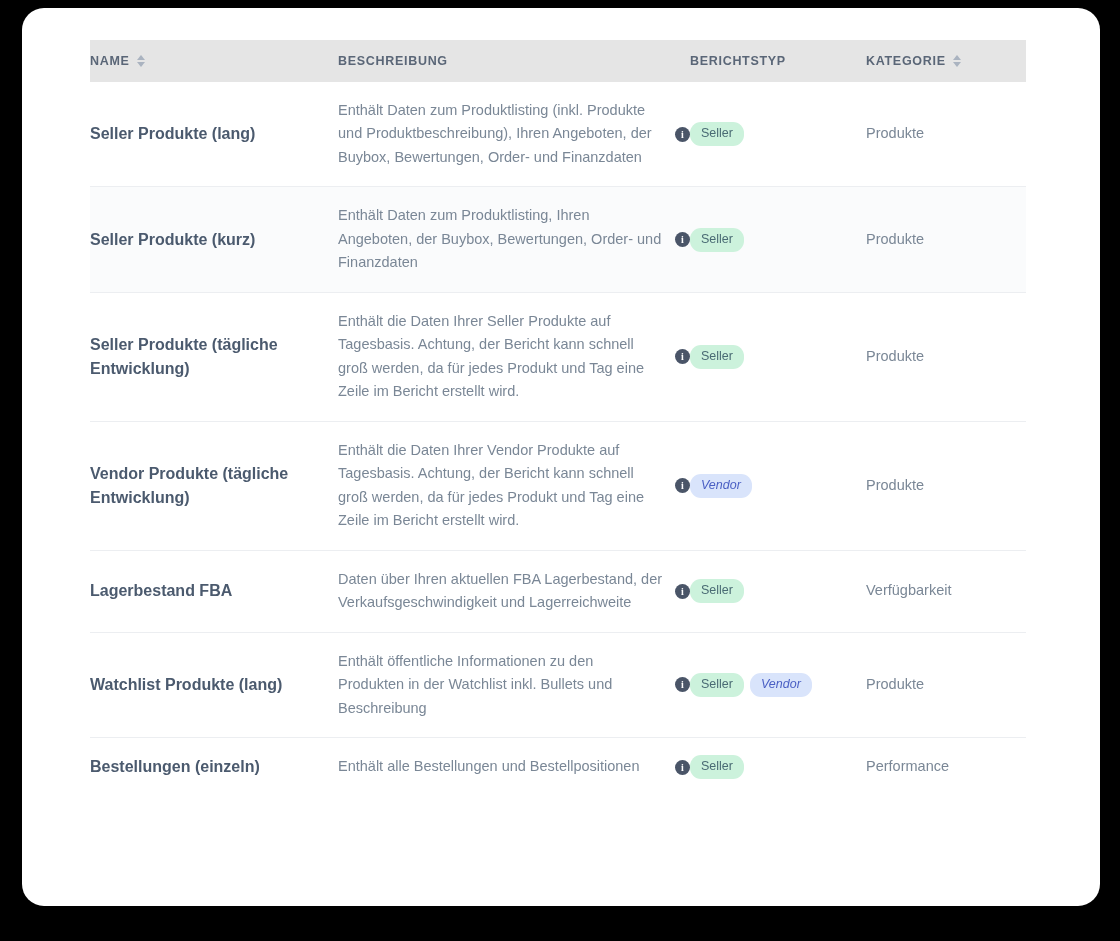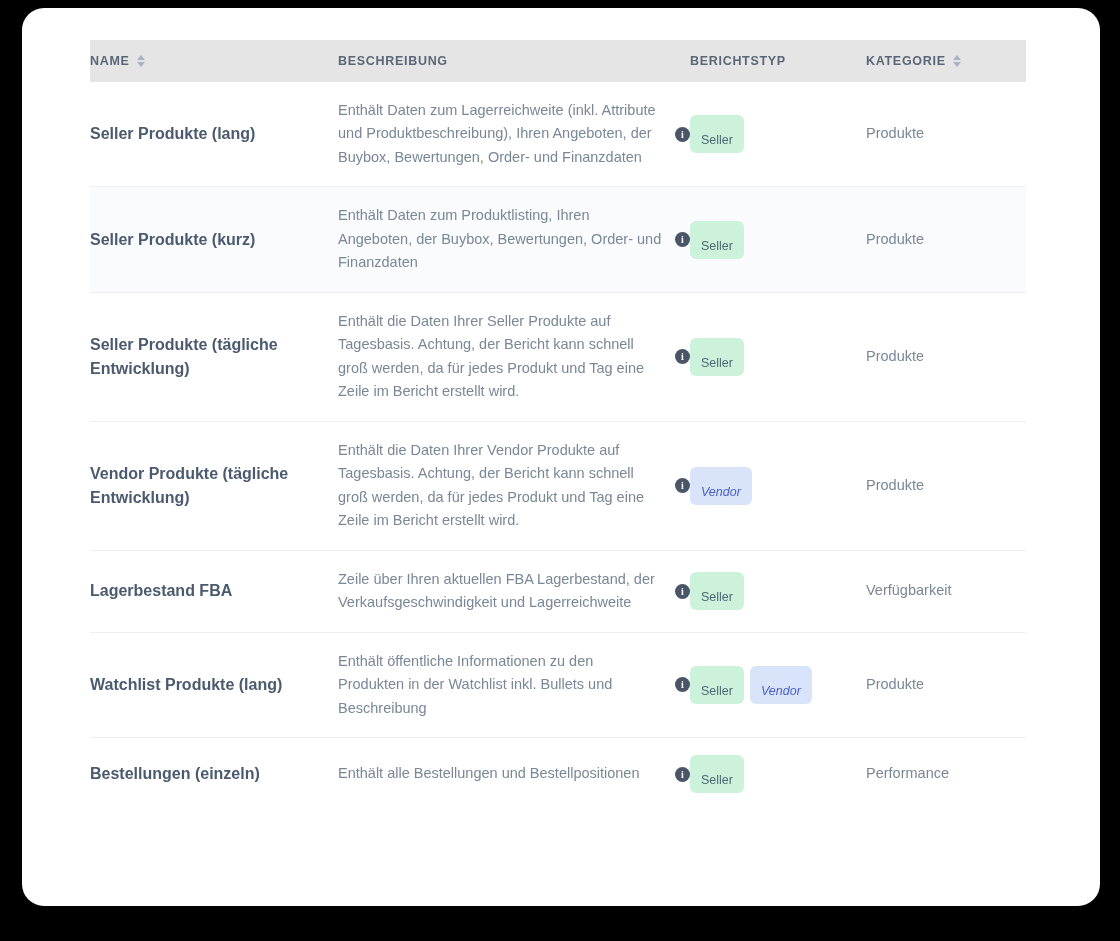--- a/index.html
+++ b/index.html
@@ -147,22 +147,22 @@
     padding-left: 14px;
   }
   .badges {
     display: flex;
     align-items: center;
     gap: 6px;
     flex-wrap: wrap;
   }
   .badge {
     display: inline-block;
-    padding: 17px 11px 4px 11px;
-    border-radius: 6px;
+    padding: 3px 11px 4px 11px;
+    border-radius: 11px;
     font-size: 12.5px;
     font-weight: 400;
     line-height: 1.35;
     white-space: nowrap;
   }
   .badge.seller {
     background: #ccf2dc;
     color: #4a6b74;
   }
   .badge.vendor {
@@ -216,21 +216,21 @@
                 </span>
               </span>
             </th>
           </tr>
         </thead>
         <tbody id="table-body">
             <tr>
               <td class="cell-name">Seller Produkte (lang)</td>
               <td class="cell-desc">
                 <div class="desc-flex">
-                  <span class="desc-text">Enthält Daten zum Lagerreichweite (inkl. Attribute und Produktbeschreibung), Ihren Angeboten, der Buybox, Bewertungen, Order- und Finanzdaten</span>
+                  <span class="desc-text">Enthält Daten zum Produktlisting (inkl. Produkte und Produktbeschreibung), Ihren Angeboten, der Buybox, Bewertungen, Order- und Finanzdaten</span>
                   <span class="info-icon">i</span>
                 </div>
               </td>
               <td class="cell-type">
                 <div class="badges">
                   <span class="badge seller">Seller</span>
                 </div>
               </td>
               <td class="cell-cat">Produkte</td>
             </tr>
@@ -276,21 +276,21 @@
                 <div class="badges">
                   <span class="badge vendor">Vendor</span>
                 </div>
               </td>
               <td class="cell-cat">Produkte</td>
             </tr>
             <tr>
               <td class="cell-name">Lagerbestand FBA</td>
               <td class="cell-desc">
                 <div class="desc-flex">
-                  <span class="desc-text">Zeile über Ihren aktuellen FBA Lagerbestand, der Verkaufsgeschwindigkeit und Lagerreichweite</span>
+                  <span class="desc-text">Daten über Ihren aktuellen FBA Lagerbestand, der Verkaufsgeschwindigkeit und Lagerreichweite</span>
                   <span class="info-icon">i</span>
                 </div>
               </td>
               <td class="cell-type">
                 <div class="badges">
                   <span class="badge seller">Seller</span>
                 </div>
               </td>
               <td class="cell-cat">Verfügbarkeit</td>
             </tr>

